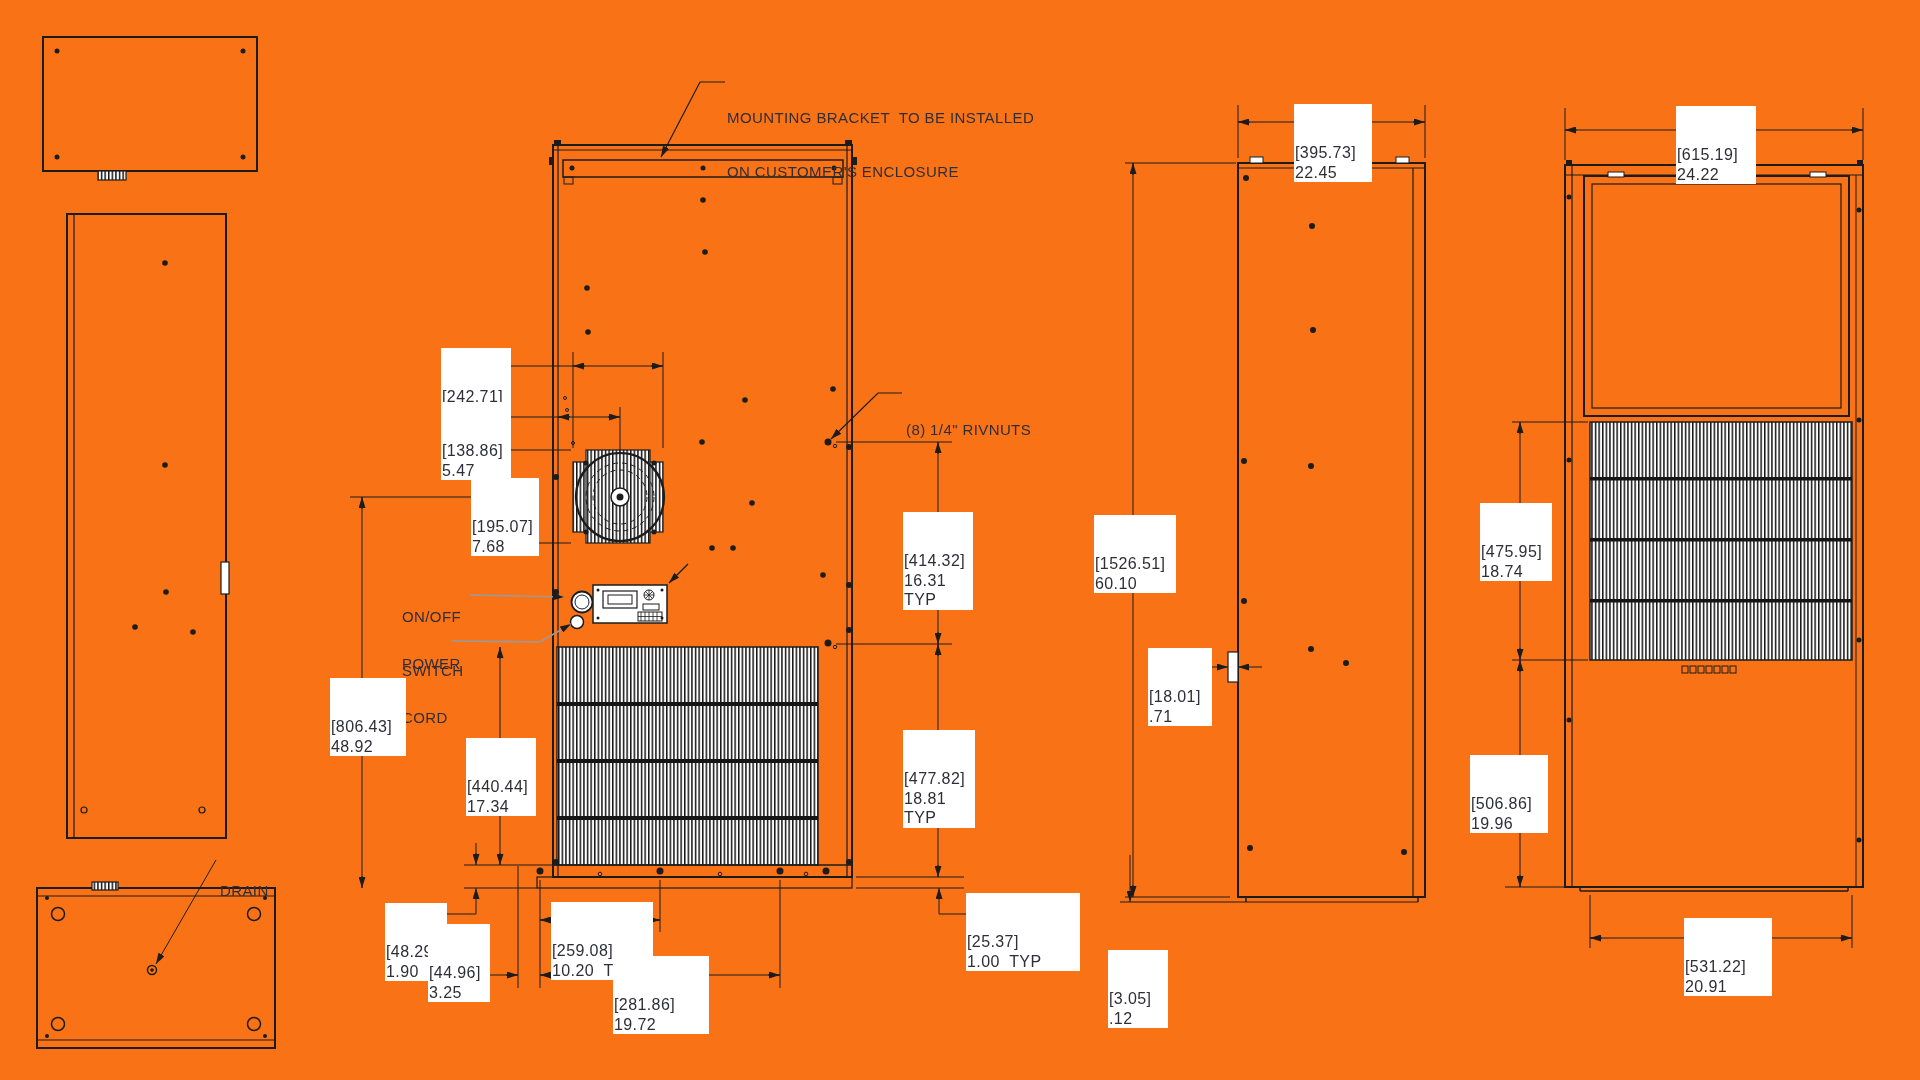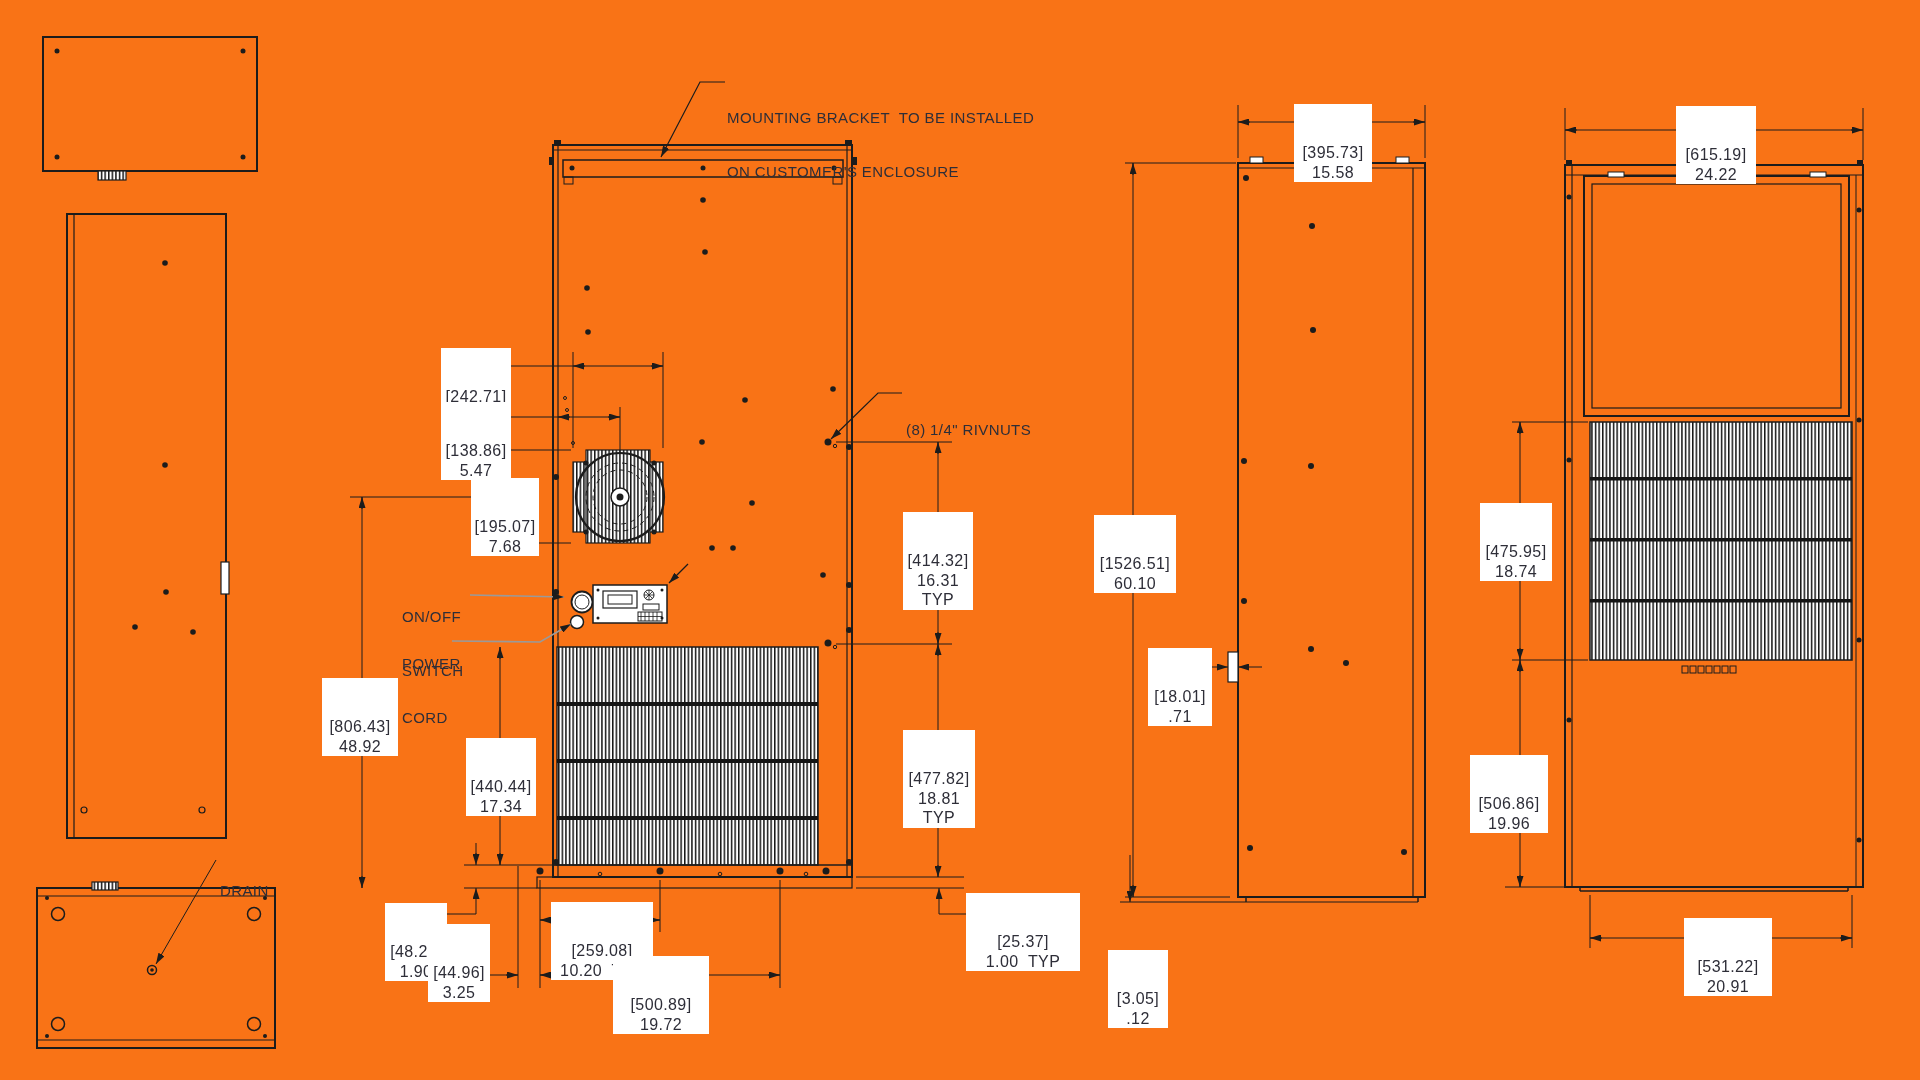--- a/index.html
+++ b/index.html
@@ -1,21 +1,21 @@
 <!DOCTYPE html>
 <html><head>
 <meta charset="utf-8">
 <style>
   html,body{margin:0;padding:0;background:#fff;}
   #stage{position:relative;width:1920px;height:1080px;background:#f97316;overflow:hidden;
          font-family:Liberation Sans, sans-serif;}
   #stage svg{position:absolute;left:0;top:0;}
   .ann,.dim{position:absolute;color:#2e2e38;font-size:15px;line-height:1.22;
             letter-spacing:.4px;white-space:pre;z-index:5;}
-  .dim{font-size:16px;text-align:center;background:#fff;padding:0 1px;}
+  .dim{font-size:16px;background:#fff;padding:0 1px;}
   .ann div,.dim div{pointer-events:none;}
 </style>
 </head>
 <body>
 
 <div id="stage">
 
 <svg width="1920" height="1080" viewBox="0 0 1920 1080">
   <defs>
     <marker id="arr" markerWidth="11" markerHeight="7" refX="11" refY="3.5" orient="auto" markerUnits="userSpaceOnUse">
@@ -385,40 +385,40 @@
 <div class="ann" style="left:220px;top:845px">
   <div>DRAIN</div>
 </div>
 
 <div class="dim" style="left:441px;top:348px;width:68px">
   <div>[242.71]</div><div>7.84</div></div>
 <div class="dim" style="left:441px;top:402px;width:68px">
   <div>[138.86]</div><div>5.47</div></div>
 <div class="dim" style="left:471px;top:478px;width:66px">
   <div>[195.07]</div><div>7.68</div></div>
-<div class="dim" style="left:322px;top:678px;width:74px">
+<div class="dim" style="left:330px;top:678px;width:74px">
   <div>[806.43]</div><div>48.92</div></div>
 <div class="dim" style="left:466px;top:738px;width:68px">
   <div>[440.44]</div><div>17.34</div></div>
 <div class="dim" style="left:903px;top:512px;width:68px">
   <div>[414.32]</div><div>16.31</div><div>TYP</div></div>
 <div class="dim" style="left:903px;top:730px;width:70px">
   <div>[477.82]</div><div>18.81</div><div>TYP</div></div>
 <div class="dim" style="left:385px;top:903px;width:60px">
   <div>[48.29]</div><div>1.90</div></div>
 <div class="dim" style="left:551px;top:902px;width:100px">
   <div>[259.08]</div><div>10.20  TYP</div></div>
 <div class="dim" style="left:428px;top:924px;width:60px">
   <div>[44.96]</div><div>3.25</div></div>
 <div class="dim" style="left:613px;top:956px;width:94px">
-  <div>[500.89]</div><div>19.72</div></div>
+  <div>[281.86]</div><div>19.72</div></div>
 <div class="dim" style="left:966px;top:893px;width:112px">
   <div>[25.37]</div><div>1.00  TYP</div></div>
 <div class="dim" style="left:1294px;top:104px;width:76px">
-  <div>[395.73]</div><div>15.58</div></div>
+  <div>[395.73]</div><div>22.45</div></div>
 <div class="dim" style="left:1094px;top:515px;width:80px">
   <div>[1526.51]</div><div>60.10</div></div>
 <div class="dim" style="left:1148px;top:648px;width:62px">
   <div>[18.01]</div><div>.71</div></div>
 <div class="dim" style="left:1108px;top:950px;width:58px">
   <div>[3.05]</div><div>.12</div></div>
 <div class="dim" style="left:1676px;top:106px;width:78px">
   <div>[615.19]</div><div>24.22</div></div>
 <div class="dim" style="left:1480px;top:503px;width:70px">
   <div>[475.95]</div><div>18.74</div></div>

